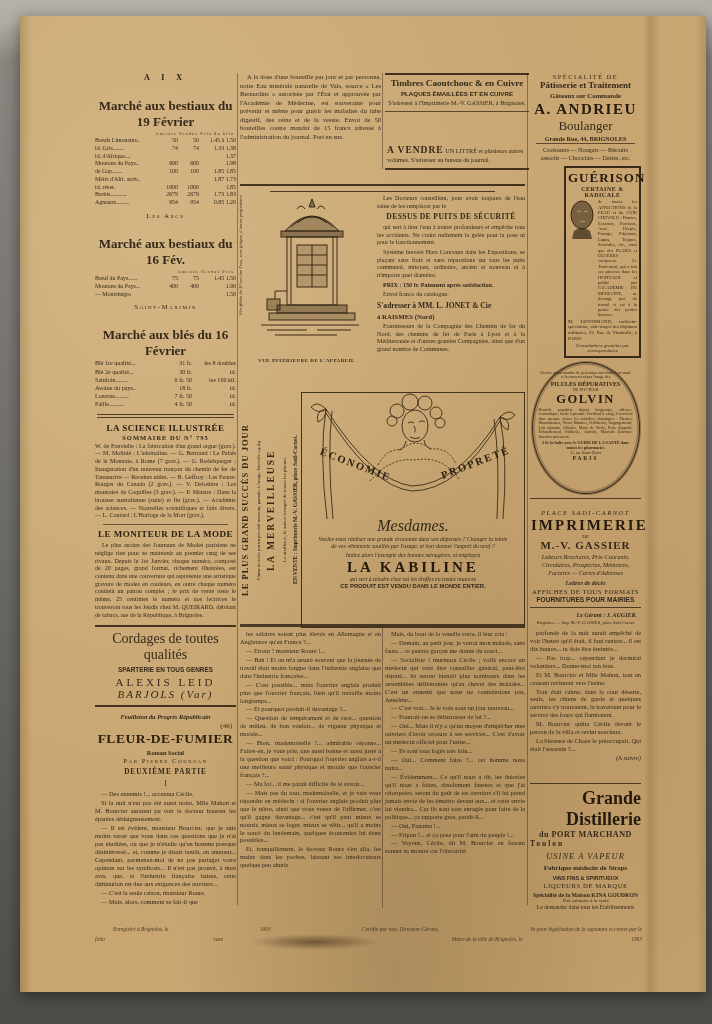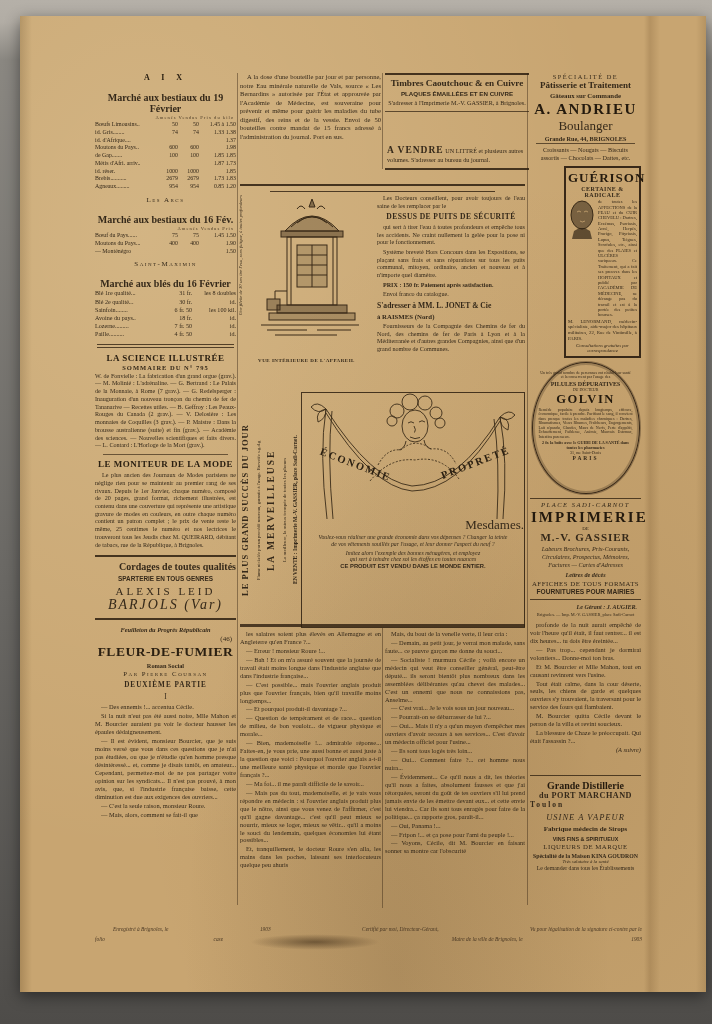--- a/index.html
+++ b/index.html
@@ -24,41 +24,41 @@
   .hrule{position:absolute;background:rgba(45,30,15,.8);}
   .stain{position:absolute;border-radius:50%;pointer-events:none;}
 
   
   .just{text-align:justify;}
   .ind{text-indent:7px;}
 
   
   #col1{position:absolute;left:75px;top:57px;width:141px;height:852px;overflow:hidden;}
   .orn{font-size:8px;font-weight:bold;letter-spacing:5px;text-align:center;color:#2b2012;}
-  .mk-title{font-size:10px;font-weight:bold;text-align:center;margin-top:10px;}
+  .mk-title{font-size:13px;font-weight:bold;text-align:center;margin-top:16px;}
   .mk-cols{font-size:4.6px;text-align:right;color:#4a3a25;margin:1px 2px 1px 0;letter-spacing:1px;}
   .mk-row{display:flex;font-size:5.9px;line-height:1.32;}
   .mk-row .l{flex:1;overflow:hidden;white-space:nowrap;}
   .mk-row .a,.mk-row .v{width:21px;text-align:right;}
   .mk-row .p{width:37px;text-align:right;}
   .mk3-row{display:flex;font-size:6.1px;line-height:1.35;}
   .mk3-row .l{flex:1;overflow:hidden;white-space:nowrap;}
   .mk3-row .a{width:30px;text-align:right;}
   .mk3-row .p{width:44px;text-align:right;}
   .place-h{font-size:7px;letter-spacing:1.5px;text-align:center;margin-top:5px;font-variant:small-caps;}
   .div1{border-top:1px solid rgba(50,35,18,.65);margin:4px 8px;}
   .div2{border-top:1px solid rgba(50,35,18,.8);border-bottom:1px solid rgba(50,35,18,.8);height:2px;margin:5px 2px;}
   .sec-title{font-size:9px;font-weight:bold;text-align:center;letter-spacing:.5px;color:#2b2012;margin-top:3px;}
   .sec-sub{font-size:6.5px;font-weight:bold;text-align:center;letter-spacing:1px;margin:1px 0 2px;}
   .body-sm{font-size:6.1px;line-height:1.27;}
   .ad-cord{border-top:2px solid rgba(45,30,15,.85);border-bottom:2px solid rgba(45,30,15,.85);padding:4px 0 5px;margin-top:6px;}
-  .cord1{font-size:10px;font-weight:bold;text-align:right;}
+  .cord1{font-size:14px;font-weight:normal;text-align:center;}
   .cord2{font-size:6.4px;font-weight:bold;text-align:center;font-family:"Liberation Sans",sans-serif;margin-top:3px;}
   .cord-name{font-size:11px;letter-spacing:3px;text-align:center;margin-top:3px;}
-  .cord-pl{font-size:14px;font-style:italic;letter-spacing:2px;text-align:center;}
+  .cord-pl{font-size:11px;font-style:italic;letter-spacing:2px;text-align:center;}
   .feu-rub{font-size:6.3px;font-weight:bold;font-style:italic;text-align:center;margin-top:6px;}
   .feu-num{font-size:7px;text-align:right;margin:2px 4px 0 0;}
   .feu-title{font-size:13.5px;font-weight:bold;text-align:center;letter-spacing:.5px;color:#2b2012;margin-top:1px;}
   .feu-genre{font-size:6.3px;font-weight:bold;text-align:center;margin-top:2px;}
   .feu-auth{font-size:6.8px;text-align:center;letter-spacing:1.5px;font-variant:small-caps;margin-top:1px;}
   .feu-part{font-size:7.2px;font-weight:bold;text-align:center;letter-spacing:1px;margin-top:4px;}
   .feu-chap{font-size:7.5px;text-align:center;margin:3px 0 2px;}
   .feuil p{margin:0 0 1px;text-indent:6px;font-size:6.4px;line-height:1.24;text-align:justify;}
 
   
@@ -91,21 +91,21 @@
   .mv2{font-size:4.6px;}
   .mv3{font-size:9.5px;font-weight:bold;letter-spacing:2px;}
   .mv4{font-size:5px;}
   .mv5{font-size:5.6px;font-weight:bold;}
 
   
   #kabiline{position:absolute;left:281px;top:376px;width:224px;height:236px;border:1.5px solid rgba(45,30,15,.85);box-sizing:border-box;}
   .kab-art{position:relative;height:128px;}
   .kab-eco{position:absolute;left:16px;top:66px;font-size:10.5px;font-weight:bold;letter-spacing:2px;transform:rotate(21deg);color:#2b2012;}
   .kab-pro{position:absolute;right:12px;top:64px;font-size:10.5px;font-weight:bold;letter-spacing:2px;transform:rotate(-21deg);color:#2b2012;}
-  .kab-mes{font-size:13px;text-align:right;margin-top:-4px;}
+  .kab-mes{font-size:16px;font-style:italic;text-align:center;margin-top:-4px;}
   .kab-q{font-size:5.8px;font-style:italic;text-align:center;line-height:1.25;padding:1px 14px 0;}
   .kab-q2{font-size:5.8px;font-style:italic;text-align:center;margin-top:2px;}
   .kab-name{font-size:15px;font-weight:bold;letter-spacing:3px;text-align:center;margin-top:1px;color:#241a0e;}
   .kab-l1{font-size:5.8px;font-style:italic;text-align:center;}
   .kab-l2{font-size:5.8px;font-weight:bold;font-family:"Liberation Sans",sans-serif;text-align:center;margin-top:1px;}
 
   
   .feuilcol{position:absolute;top:614px;height:278px;overflow:hidden;}
   #feuil2{left:220px;width:141px;}
   #feuil3{left:365px;width:140px;}
@@ -130,34 +130,34 @@
   .gue-foot{font-size:4.8px;font-style:italic;text-align:center;margin-top:1px;}
   #golvin{width:108px;height:132px;border:1.5px solid rgba(40,27,14,.9);border-radius:50%;box-shadow:0 0 0 1px rgba(40,27,14,.35), inset 0 0 0 2px rgba(40,27,14,.25);padding:8px 6px;box-sizing:border-box;align-self:center;}
   .gol-top{font-size:4px;text-align:center;line-height:1.15;}
   .gol-t1{font-size:6px;font-weight:bold;text-align:center;margin-top:1px;}
   .gol-pre{font-size:4px;text-align:center;}
   .gol-name{font-size:12.5px;font-weight:bold;letter-spacing:1.5px;text-align:center;color:#241a0e;}
   .gol-body{font-size:4px;line-height:1.12;text-align:justify;margin-top:1px;}
   .gol-price{font-size:4.2px;font-weight:bold;text-align:center;margin-top:1px;}
   .gol-addr{font-size:4px;text-align:center;}
   .gol-city{font-size:5.5px;font-weight:bold;letter-spacing:2px;text-align:center;}
-  #imprimerie{border-top:1px solid rgba(50,35,18,.8);border-bottom:1px solid rgba(50,35,18,.8);padding:2px 1px 4px;}
+  #imprimerie{border-top:1px solid rgba(50,35,18,.8);border-bottom:1px solid rgba(50,35,18,.8);padding:10px 1px 4px;}
   .imp-place{font-size:6.6px;letter-spacing:1.5px;text-align:center;font-style:italic;}
   .imp-title{font-size:15px;font-weight:bold;letter-spacing:2px;text-align:center;color:#241a0e;margin-top:1px;}
   .imp-de{font-size:5px;text-align:center;}
   .imp-name{font-size:11px;font-weight:bold;letter-spacing:1px;text-align:center;}
   .imp-lines{margin-top:2px;}
   .imp-lines div{font-size:6.2px;font-style:italic;text-align:center;line-height:1.3;}
   .imp-aff{font-size:6.8px;letter-spacing:.5px;text-align:center;margin-top:1px;}
   .imp-fou{font-size:6.6px;font-weight:bold;font-family:"Liberation Sans",sans-serif;text-align:center;margin-top:1px;}
   .ger-line{font-size:6px;font-weight:bold;font-style:italic;text-align:right;padding-right:4px;}
   .ger-imp{font-size:4.4px;text-align:center;margin-top:2px;}
   #feuil4{height:150px;overflow:hidden;}
   #distillerie{border-top:1px solid rgba(50,35,18,.8);padding-top:4px;}
-  .dis1{font-size:10px;font-weight:bold;text-align:center;color:#241a0e;}
+  .dis1{font-size:18px;font-weight:bold;text-align:right;color:#241a0e;}
   .dis2{font-size:8.2px;font-weight:bold;letter-spacing:.5px;text-align:center;}
   .dis3{font-size:7.5px;font-weight:bold;letter-spacing:2px;}
   .dis4{font-size:8.5px;font-style:italic;letter-spacing:1px;text-align:center;margin-top:3px;}
   .dis5{font-size:7px;font-weight:bold;text-align:center;margin-top:3px;}
   .dis6{font-size:5.4px;font-weight:bold;font-family:"Liberation Sans",sans-serif;text-align:center;margin-top:3px;}
   .dis7{font-size:6.8px;letter-spacing:.5px;text-align:center;margin-top:1px;}
   .dis8{font-size:5.8px;font-weight:bold;text-align:center;margin-top:3px;}
   .dis9{font-size:4.8px;font-style:italic;text-align:center;}
   .dis10{font-size:5.8px;text-align:center;margin-top:1px;}
 
@@ -457,20 +457,21 @@
           <path d="M76 72 q9 -17 23 -15 q14 -13 30 -1 q17 -2 25 15" stroke-dasharray="2 1.6"></path>
           <path d="M68 88 q20 -24 45 -21 q27 -5 44 19" stroke-dasharray="2 1.6"></path>
         </g>
       </svg>
       <div class="kab-eco">ÉCONOMIE</div>
       <div class="kab-pro">PROPRETÉ</div>
     </div>
     <div class="kab-mes">Mesdames.</div>
     <div class="kab-q">Voulez-vous réaliser une grande économie dans vos dépenses ? Changer la teinte de vos vêtements souillés par l'usage, et leur donner l'aspect du neuf ?</div>
     <div class="kab-q2">Imitez alors l'exemple des bonnes ménagères, et employez</div>
+    <div class="kab-name">LA KABILINE</div>
     <div class="kab-l1">qui sert à teindre chez soi les étoffes en toutes nuances</div>
     <div class="kab-l2">CE PRODUIT EST VENDU DANS LE MONDE ENTIER.</div>
   </div>
 
   <div id="feuil2" class="feuilcol feuil">
 
   <p>les salaires soient plus élevés en Allemagne et en Angleterre qu'en France ?...</p>
       <p>— Erreur ! monsieur Roure !...</p>
       <p>— Bah ! Et on m'a assuré souvent que la journée de travail était moins longue dans l'industrie anglaise que dans l'industrie française...</p>
       <p>— C'est possible... mais l'ouvrier anglais produit plus que l'ouvrier français, bien qu'il travaille moins longtemps...</p>

